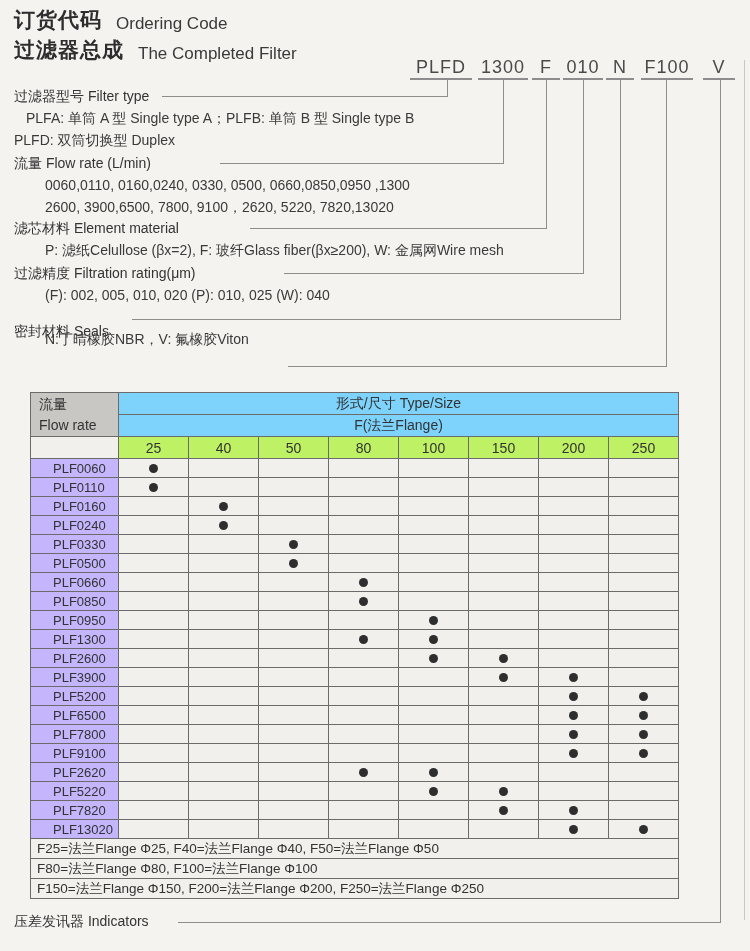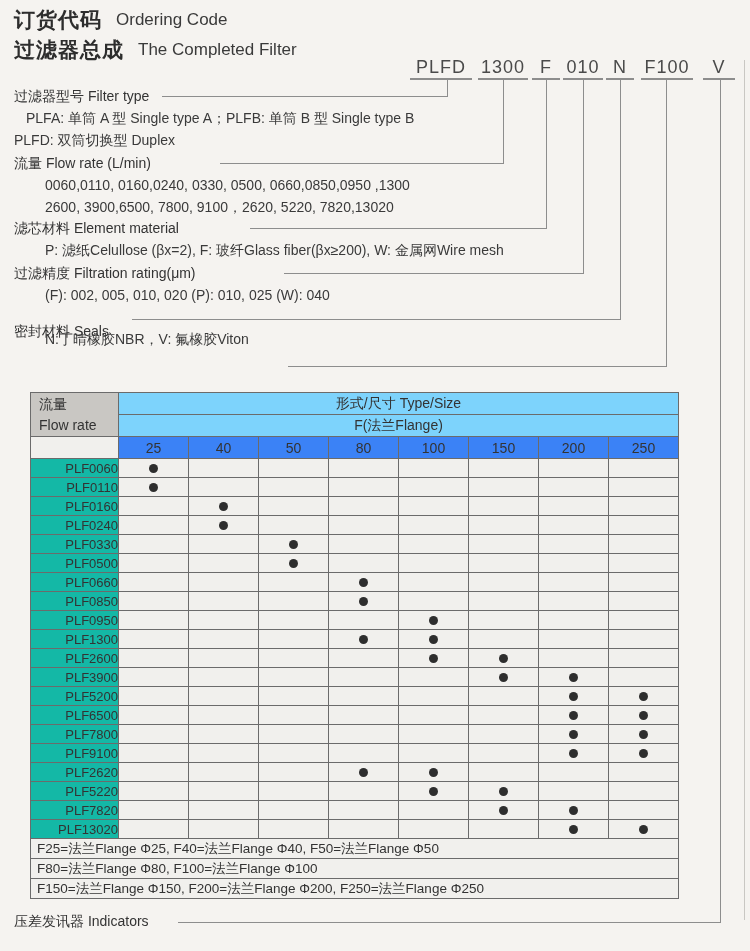--- a/index.html
+++ b/index.html
@@ -6,21 +6,21 @@
   body{
     font-family:"Liberation Sans","DejaVu Sans",sans-serif;
     background:#e8e6e2;
   }
   #page{
     position:relative;width:750px;height:951px;
     background:#f5f3f0;color:#333;overflow:hidden;
   }
   .abs{position:absolute;}
   
-  .title-row{display:flex;align-items:center;gap:14px;white-space:nowrap;}
+  .title-row{display:flex;align-items:flex-end;gap:14px;white-space:nowrap;}
   .title-zh{font-size:21px;font-weight:bold;color:#2d2d2d;letter-spacing:1px;}
   .title-en{font-size:17px;color:#3a3a3a;}
   
   .code-seg{
     position:absolute;top:57px;height:21px;
     border-bottom:2px solid #8d8d8d;
     font-size:18px;color:#4a4a4a;text-align:center;
     letter-spacing:1px;white-space:nowrap;
   }
   
@@ -32,23 +32,23 @@
   
   #matrix-wrap{position:absolute;left:30px;top:392px;}
   table{border-collapse:collapse;table-layout:fixed;}
   td,th{
     border:1px solid #6b6b6b;
     font-weight:normal;font-size:13.5px;color:#333;
     padding:0;overflow:hidden;white-space:nowrap;
   }
   .hdr{background:#7dd3fc;text-align:center;height:21px;font-size:14px;margin-top:45px;}
   .hdr-flow{background:#c9c7c3;text-align:left;padding-left:8px;font-size:14px;line-height:1.45;}
-  .size-cell{background:#3b82f6;text-align:center;height:21px;font-size:14px;margin-left:28px;}
+  .size-cell{background:#bef264;text-align:center;height:21px;font-size:14px;margin-left:28px;}
   .corner{background:#f1f0ed;}
-  .model-cell{background:#14b8a6;text-align:right;padding-left:7px;height:18px;font-size:13px;}
+  .model-cell{background:#c4b5fd;text-align:left;padding-left:22px;height:18px;font-size:13px;}
   .dot-cell{background:#f1f0ed;text-align:center;height:18px;}
   .dot{display:inline-block;width:9px;height:9px;border-radius:50%;background:#2e2e2e;vertical-align:middle;}
   .note-cell{background:#f1f0ed;text-align:left;padding-left:6px;height:19px;font-size:13.5px;}
   
   #page-edge{position:absolute;left:744px;top:60px;width:1px;height:860px;background:#c9c7c3;}
 </style>
 </head>
 <body>
 
 <div id="page">

